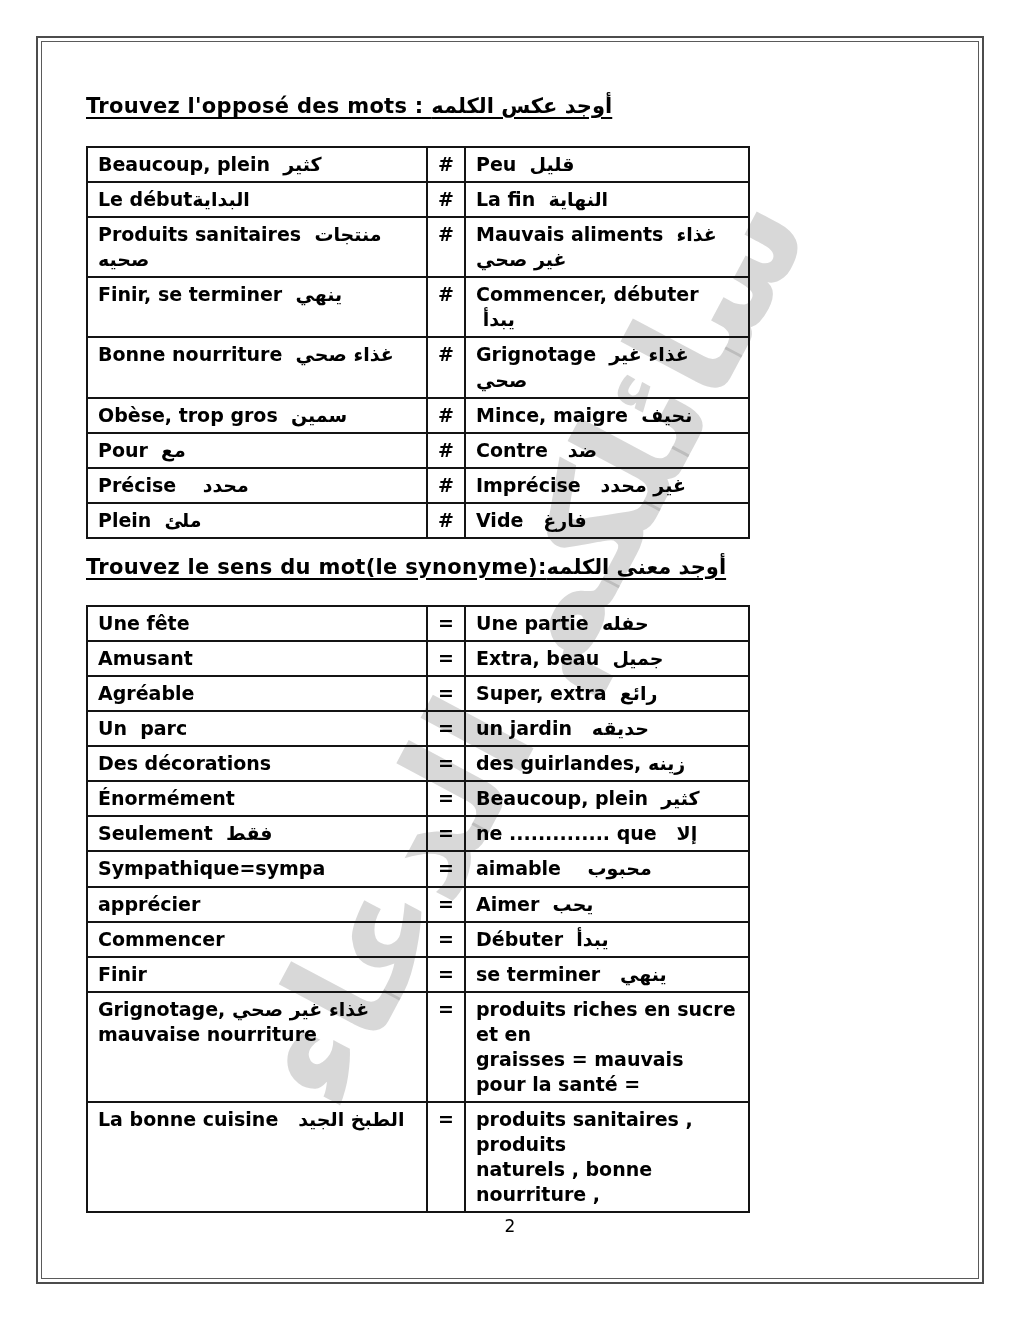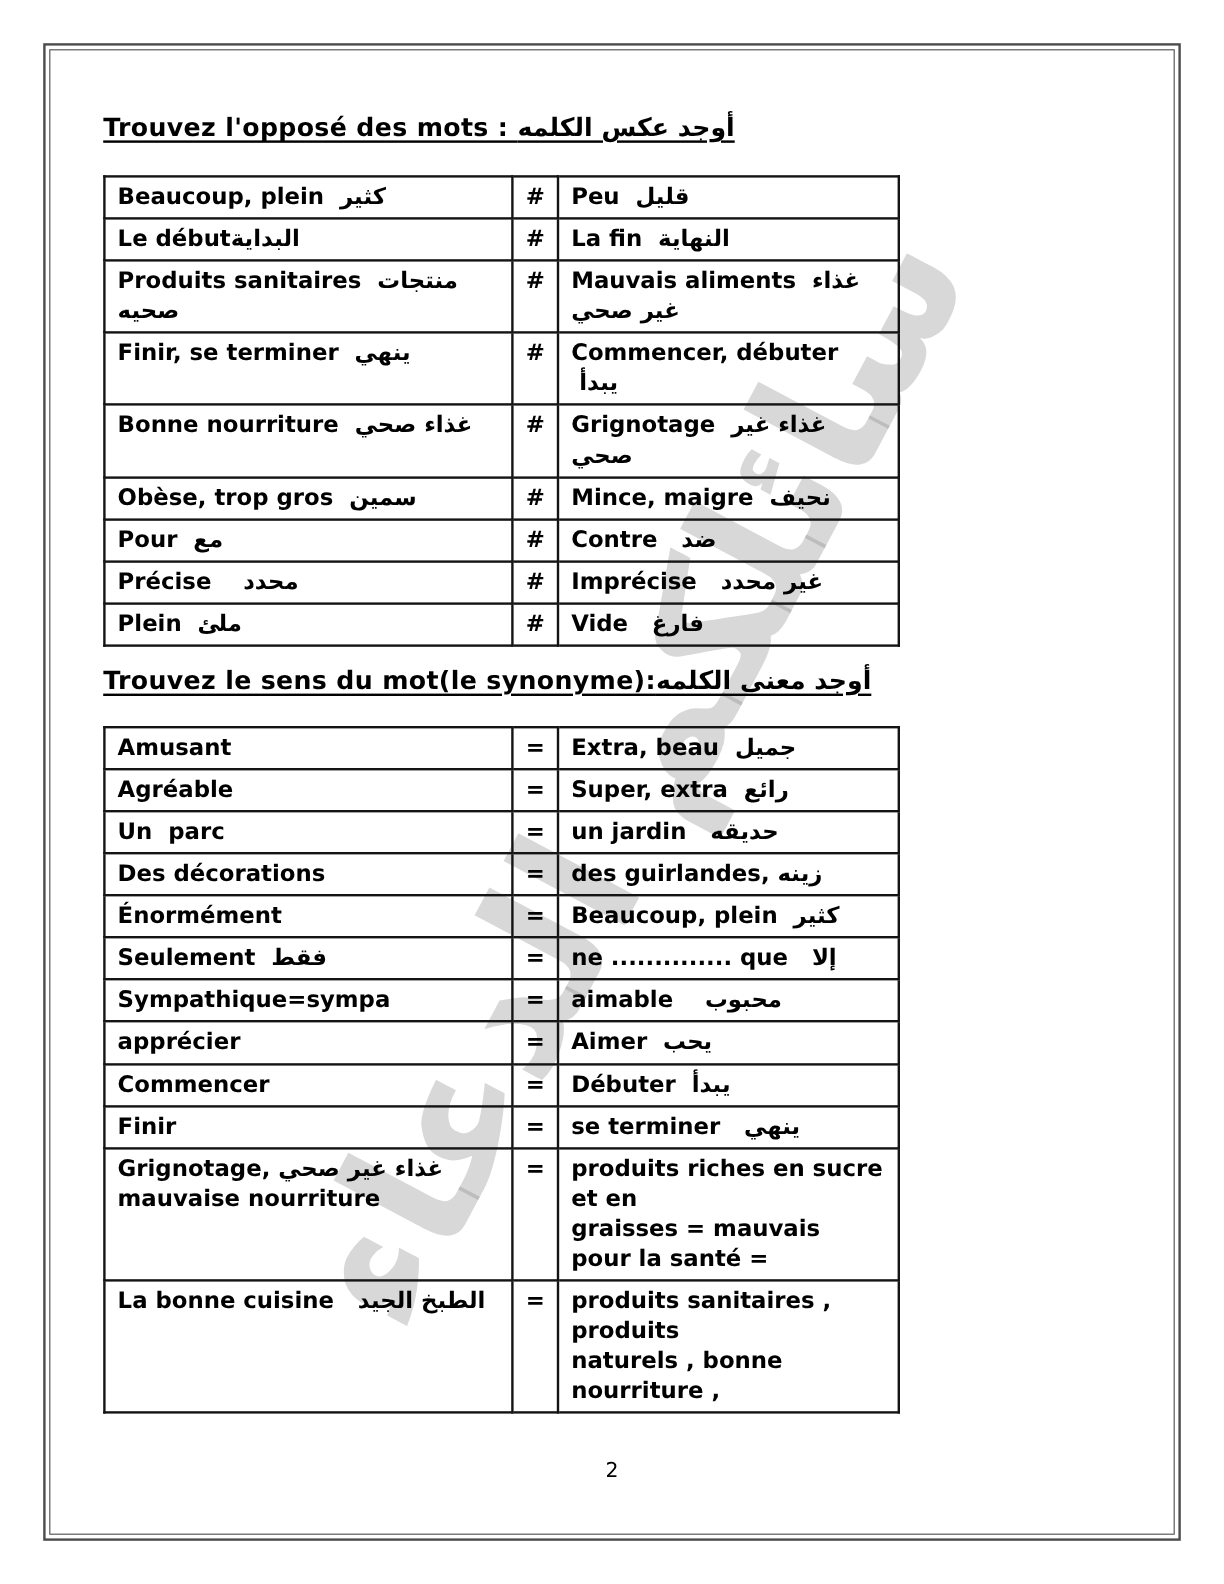--- a/index.html
+++ b/index.html
@@ -132,20 +132,25 @@
         <td class="right">Vide &nbsp;&nbsp;فارغ</td>
       </tr>
     </tbody>
 
   </table>
 
   <div class="section-title second">Trouvez le sens du mot(le synonyme):أوجد معنى الكلمه</div>
 
   <table class="vocab">
     <tbody>
+      <tr>
+        <td class="left">Une fête</td>
+        <td class="sep">=</td>
+        <td class="right">Une partie &nbsp;حفله</td>
+      </tr>
 
       <tr>
         <td class="left">Amusant</td>
         <td class="sep">=</td>
         <td class="right">Extra, beau &nbsp;جميل</td>
       </tr>
 
       <tr>
         <td class="left">Agréable</td>
         <td class="sep">=</td>

